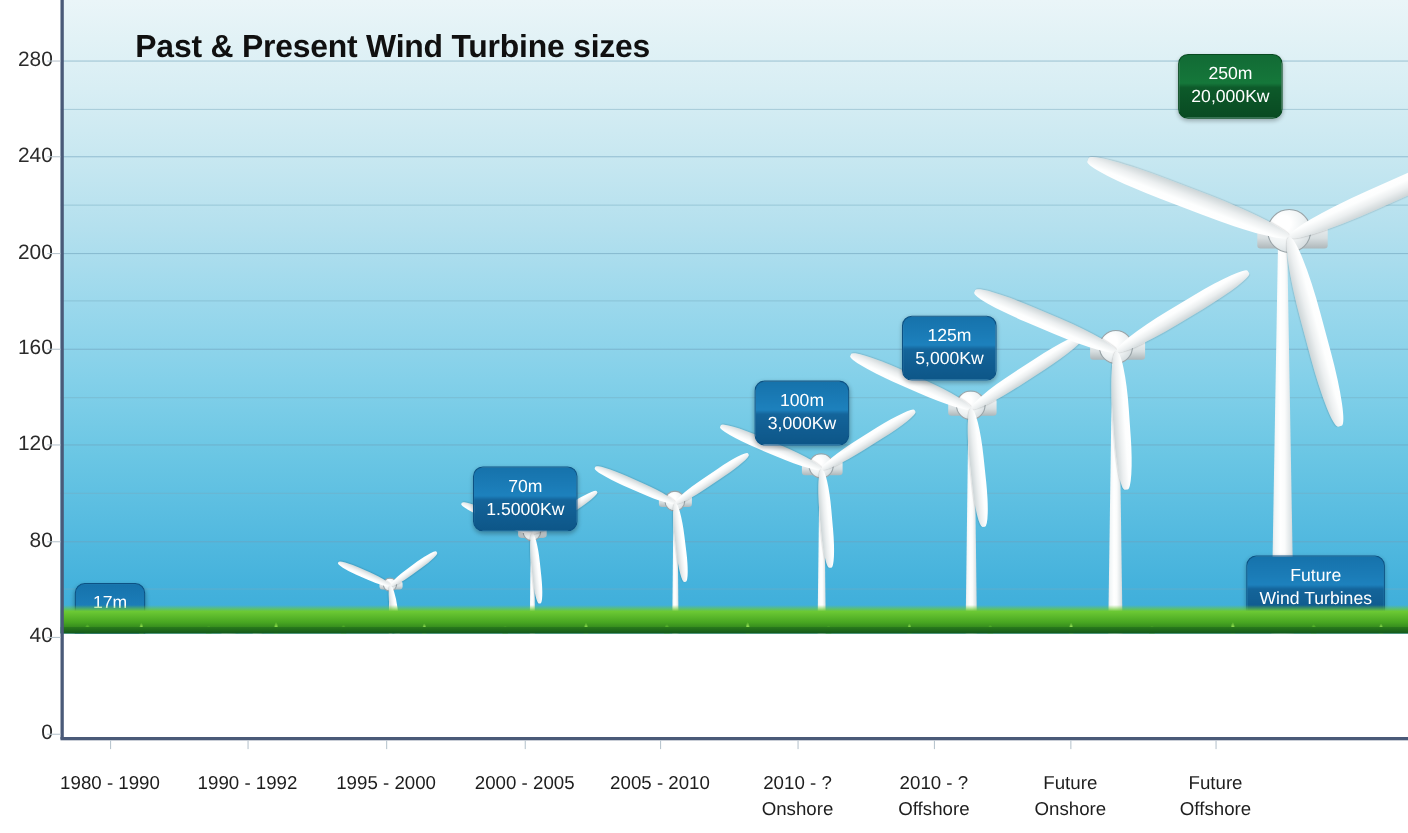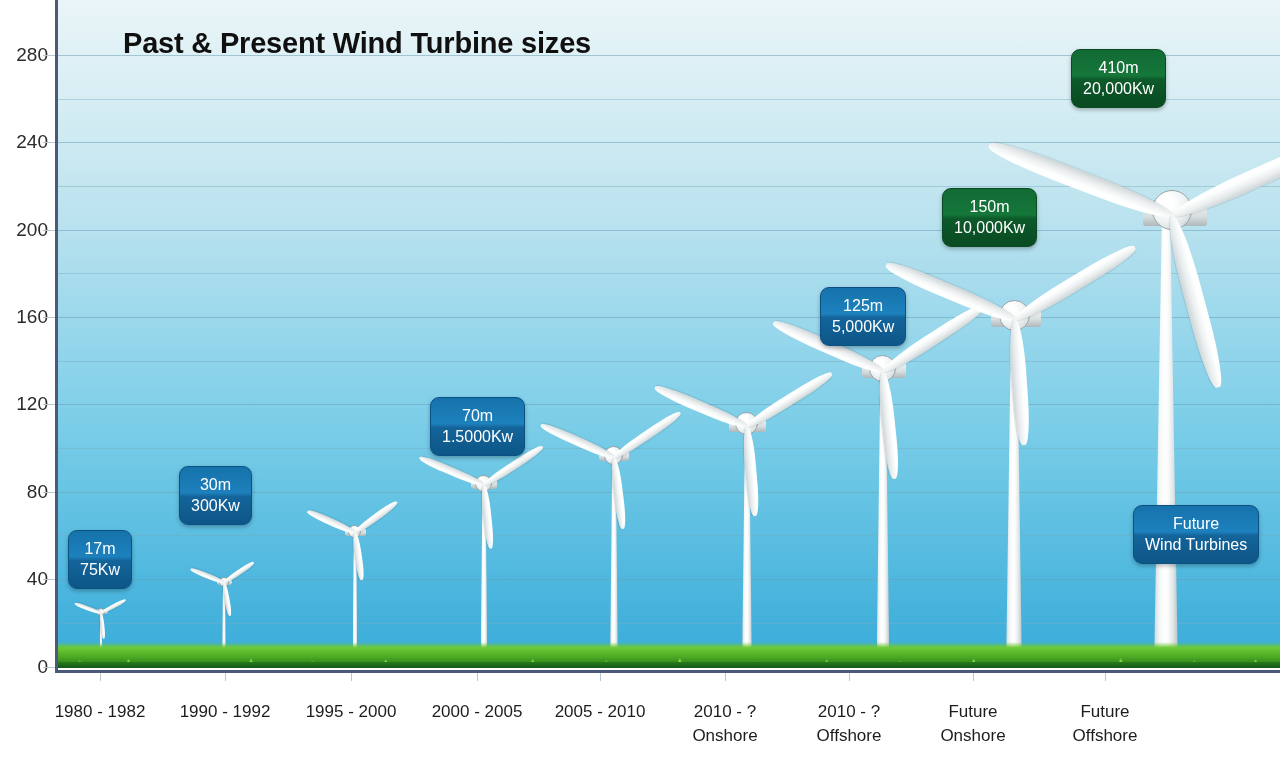--- a/index.html
+++ b/index.html
@@ -3,21 +3,21 @@
 <meta charset="utf-8">
 <style>
   * { margin:0; padding:0; box-sizing:border-box; }
   html,body { width:1280px; height:757px; background:#ffffff;
     font-family:"Liberation Sans", sans-serif; overflow:hidden; }
 
   #root { position:relative; width:1280px; height:757px; background:#fff; }
 
   
   #plot {
-    position:absolute; left:55px; top:0px; width:1225px; height:668px;
+    position:absolute; left:55px; top:0px; width:1225px; height:576px;
     background:linear-gradient(to bottom,
       #eaf5f8 0%, #e2f2f6 6%, #d8eef4 14%, #c9e8f1 24%,
       #b4e0ee 36%, #9bd8ec 48%, #83d0e9 60%, #6ac6e4 72%,
       #56bbe0 83%, #45b2dc 92%, #3aabd9 100%);
     overflow:hidden;
   }
   #axis-line { position:absolute; left:55px; top:0; width:3px; height:672px;
     background:#4a5a78; }
   #base-line { position:absolute; left:55px; top:670px; width:1225px; height:3px;
     background:#4a5a78; }
@@ -208,38 +208,34 @@
       <div class="hub" style="left:155px; top:60px; width:40px; height:40px;"></div>
       <div class="blade" style="left:175px; top:76px; width:196px; height:19px; transform:rotate(-159deg);"></div>
       <div class="blade" style="left:175px; top:76px; width:196px; height:19px; transform:rotate(-24deg);"></div>
       <div class="blade" style="left:175px; top:76px; width:178px; height:19px; transform:rotate(75deg);"></div>
     </div>
 
     <div class="pill blue" style="left:13px; top:530px;">
       <span class="l1">17m</span>
       <span class="l2">75Kw</span>
     </div>
-    <div class="pill blue" style="left:124px; top:466px;">
-      <span class="l1">30m</span>
-      <span class="l2">300Kw</span>
-    </div>
-    <div class="pill blue" style="left:375px; top:397px;">
+    <div class="pill blue" style="left:375px; top:424px;">
       <span class="l1">70m</span>
       <span class="l2">1.5000Kw</span>
+    </div>
+    <div class="pill blue" style="left:631px; top:346px;">
+      <span class="l1">100m</span>
+      <span class="l2">3,000Kw</span>
     </div>
     <div class="pill blue" style="left:765px; top:287px;">
       <span class="l1">125m</span>
       <span class="l2">5,000Kw</span>
     </div>
-    <div class="pill green" style="left:887px; top:188px;">
-      <span class="l1">150m</span>
-      <span class="l2">10,000Kw</span>
-    </div>
     <div class="pill green" style="left:1016px; top:49px;">
-      <span class="l1">410m</span>
+      <span class="l1">250m</span>
       <span class="l2">20,000Kw</span>
     </div>
     <div class="pill blue" style="left:1078px; top:505px;">
       <span class="l1">Future</span>
       <span class="l2">Wind Turbines</span>
     </div>
 
     <div id="grass">
       <div id="grass-shadow"></div>
     </div>
@@ -269,21 +265,21 @@
   <div class="xtick" style="left:225px;"></div>
   <div class="xtick" style="left:351px;"></div>
   <div class="xtick" style="left:477px;"></div>
   <div class="xtick" style="left:600px;"></div>
   <div class="xtick" style="left:725px;"></div>
   <div class="xtick" style="left:849px;"></div>
   <div class="xtick" style="left:973px;"></div>
   <div class="xtick" style="left:1105px;"></div>
 
   <div class="xlabel" style="left:100px; top:700px; width:150px;">
-    <div>1980  - 1982</div>
+    <div>1980  - 1990</div>
   </div>
   <div class="xlabel" style="left:225px; top:700px; width:150px;">
     <div>1990 - 1992</div>
   </div>
   <div class="xlabel" style="left:351px; top:700px; width:150px;">
     <div>1995 - 2000</div>
   </div>
   <div class="xlabel" style="left:477px; top:700px; width:150px;">
     <div>2000 - 2005</div>
   </div>

